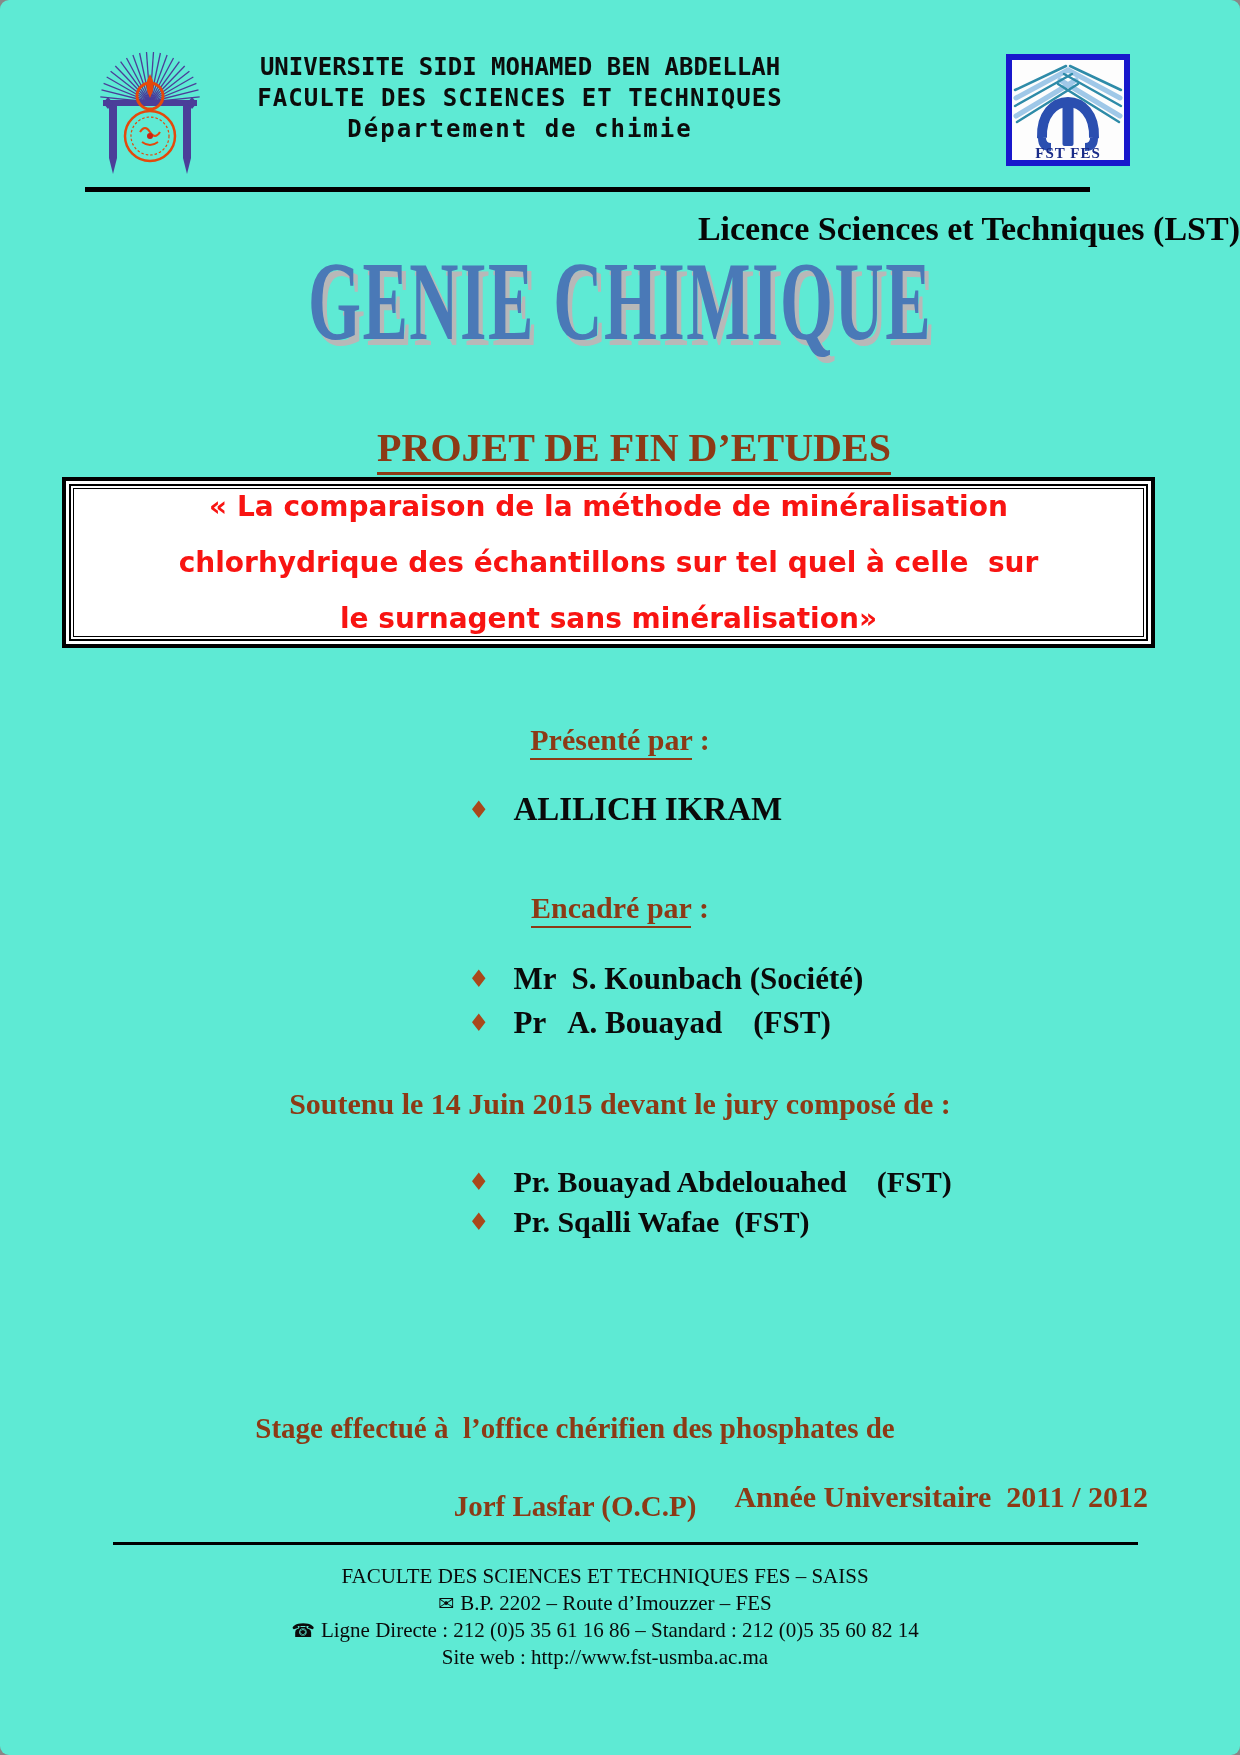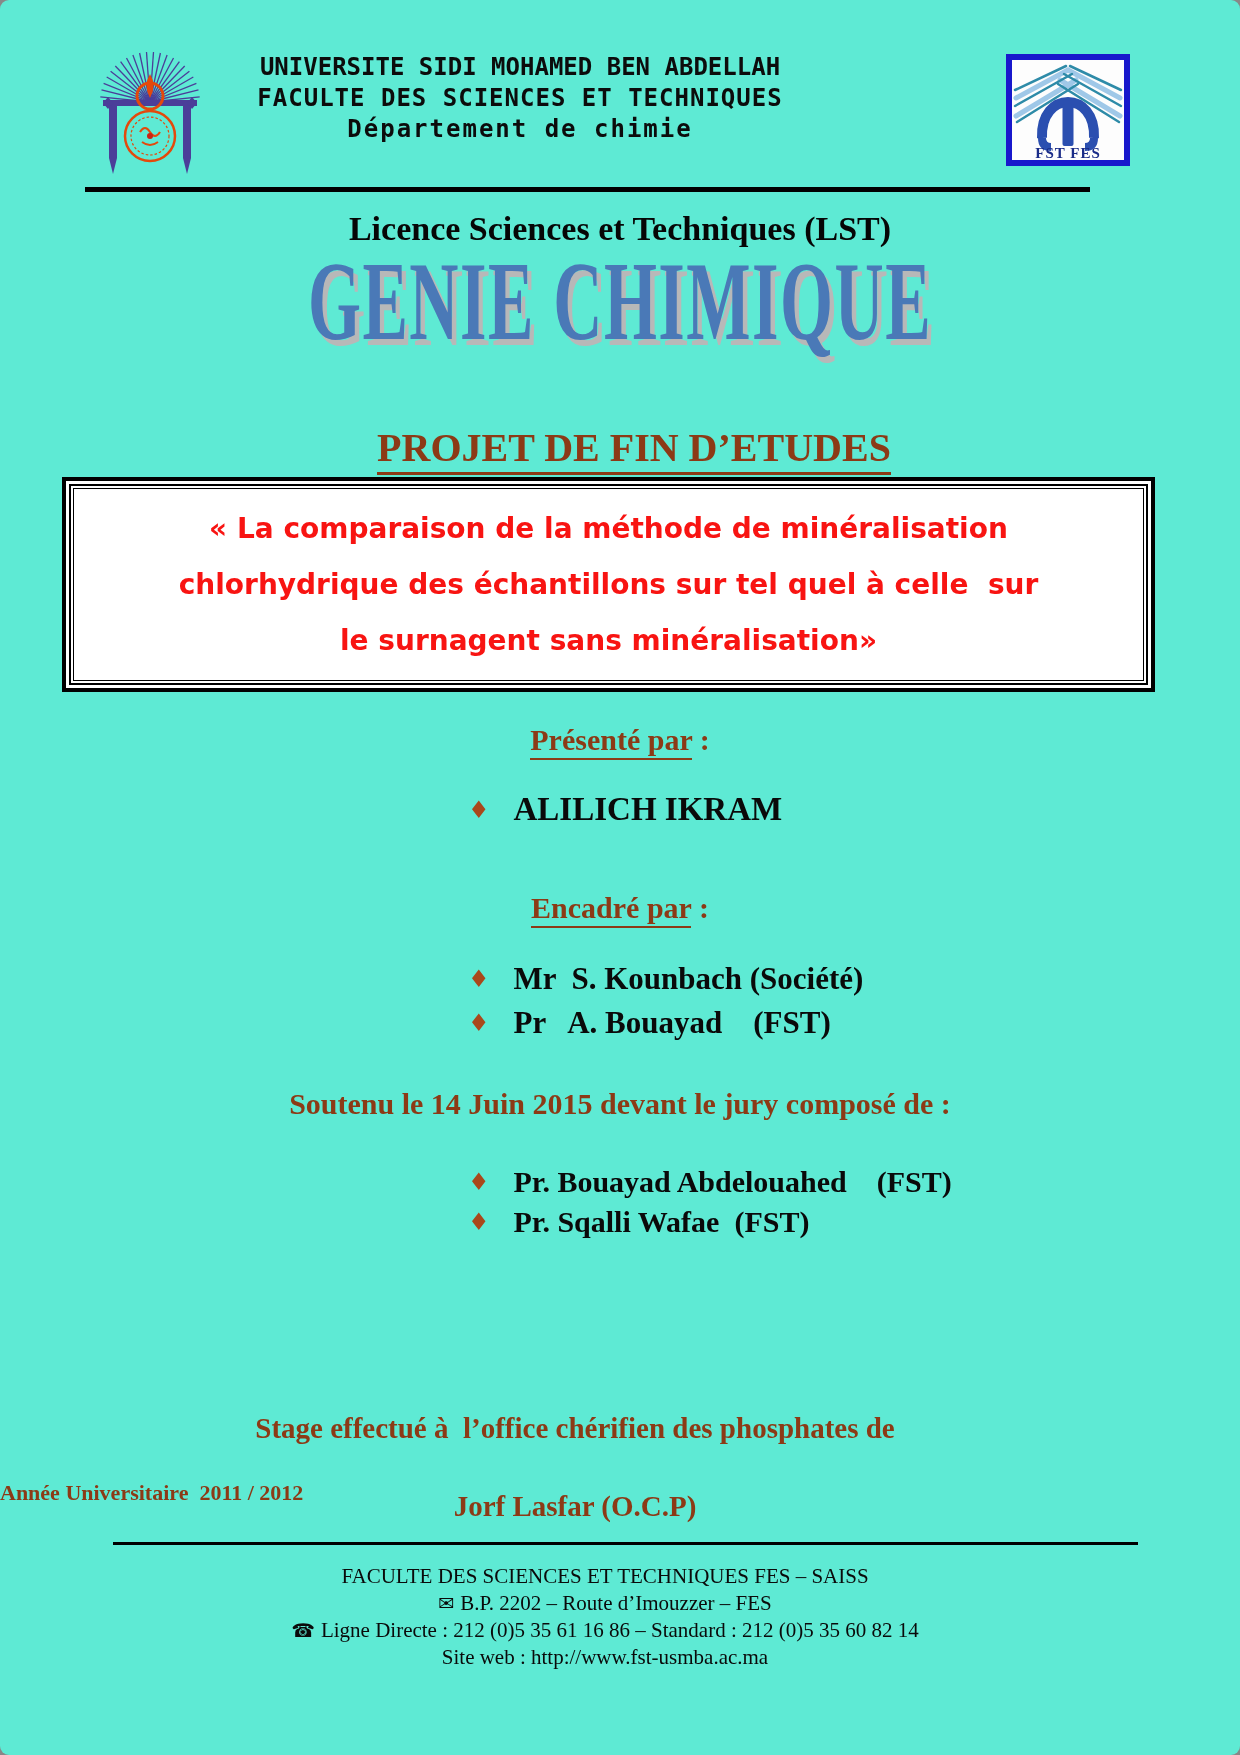--- a/index.html
+++ b/index.html
@@ -14,41 +14,41 @@
   .header-text{
     position:absolute;left:220px;top:52px;width:600px;text-align:center;
     font-family:"DejaVu Sans Mono",monospace;font-weight:bold;
     font-size:24px;line-height:31px;color:#0c0c0c;
   }
   .header-line2{letter-spacing:1px;}
   .header-line3{letter-spacing:2px;}
   .rule-top{position:absolute;left:85px;top:187px;width:1005px;height:5px;background:#000;}
   
   .licence{
-    position:absolute;left:0;top:210px;width:1240px;text-align:center;
+    position:absolute;left:0;top:210px;width:1240px;text-align:right;
     font-size:34px;font-weight:bold;color:#060606;
   }
   .genie{
     position:absolute;left:0;top:243px;width:1240px;text-align:center;
     font-size:92px;line-height:96px;font-weight:bold;letter-spacing:2px;
     color:var(--wordart_blue,#4A79B7);
     text-shadow:6px 5px 0 var(--wordart_shadow,#B8B8B8);
     transform:scale(0.74,1.22);transform-origin:50% 0;
     white-space:nowrap;
   }
   
   .projet{
     position:absolute;left:14px;top:424px;width:1240px;text-align:center;
     font-size:40px;font-weight:bold;color:var(--heading_red,#8C3A16);
   }
   .u{border-bottom:3px solid currentColor;padding-bottom:2px;}
   .u-thin{border-bottom:2px solid currentColor;padding-bottom:2px;}
   
   .title-box{
-    position:absolute;left:62px;top:477px;width:1093px;height:215px;
+    position:absolute;left:62px;top:477px;width:1093px;height:171px;
     box-sizing:border-box;border:4px solid #000;padding:3px;background:#fff;
   }
   .title-box-mid{box-sizing:border-box;border:2px solid #000;padding:2px;height:100%;}
   .title-box-inner{
     box-sizing:border-box;border:1px solid #000;height:100%;
     display:flex;flex-direction:column;justify-content:center;text-align:center;
   }
   .title-box-inner p{
     margin:0;font-family:"DejaVu Sans",sans-serif;font-weight:bold;
     font-size:28px;line-height:56px;color:var(--title_red,#F81412);white-space:pre;
@@ -73,22 +73,22 @@
     font-size:30px;font-weight:bold;color:var(--heading_red,#8C3A16);
   }
   .jury-list{left:468px;top:1162px;font-size:30px;line-height:39px;}
   .stage{
     position:absolute;left:0;top:1370px;width:1150px;text-align:center;
     font-size:29px;line-height:39px;font-weight:bold;color:var(--heading_red,#8C3A16);
     white-space:pre-line;
   }
   .stage div{white-space:pre;}
   .annee{
-    position:absolute;left:0;top:1480px;width:1136px;text-align:left;
-    font-size:22px;font-weight:bold;color:var(--heading_red,#8C3A16);white-space:pre;
+    position:absolute;left:12px;top:1480px;width:1136px;text-align:right;
+    font-size:30px;font-weight:bold;color:var(--heading_red,#8C3A16);white-space:pre;
   }
   
   .rule-bottom{position:absolute;left:113px;top:1542px;width:1025px;height:3px;background:#000;}
   .footer{
     position:absolute;left:0;top:1563px;width:1210px;text-align:center;
     font-size:21px;line-height:27px;color:#0a0a0a;
   }
   .ficon{font-family:"DejaVu Sans",sans-serif;font-size:19px;margin-right:6px;}
 </style>
 </head>

